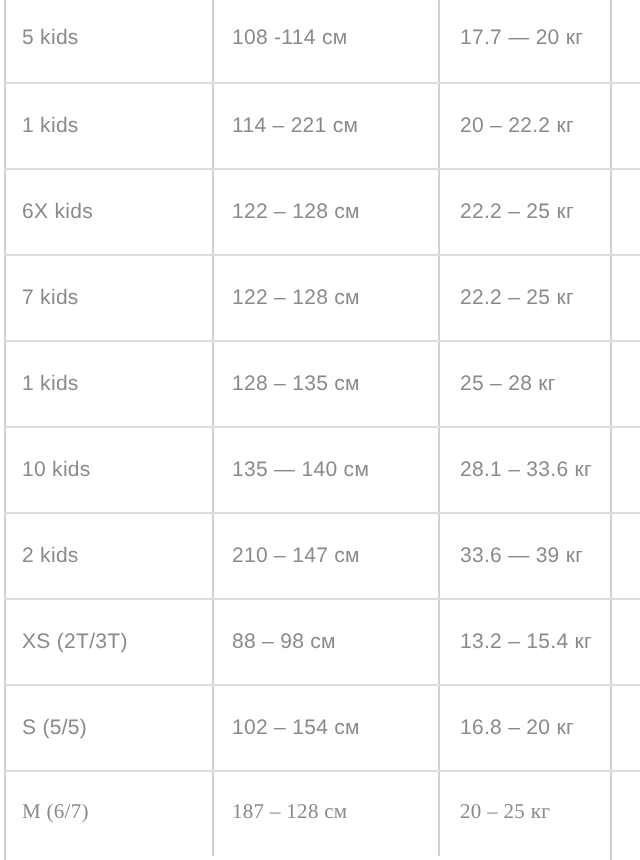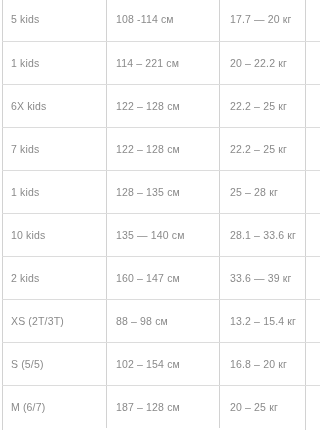--- a/index.html
+++ b/index.html
@@ -49,20 +49,21 @@
     padding-left: 9px;
   }
   #size-chart-table td.col-weight {
     width: 98px;
     padding-left: 10px;
     border-right: 1px solid #d2d2d2;
   }
 
   #size-chart-table tr:last-child td {
     border-bottom: none;
+    font-family: Liberation Serif, serif;
   }
 
   .edge-left {
     position: absolute;
     left: 2px;
     top: 0;
     width: 1px;
     height: 430px;
     background: #d2d2d2;
   }
@@ -108,21 +109,21 @@
         <td class="col-height">128 – 135 см</td>
         <td class="col-weight">25 – 28 кг</td>
       </tr>
       <tr>
         <td class="col-size">10 kids</td>
         <td class="col-height">135 — 140 см</td>
         <td class="col-weight">28.1 – 33.6 кг</td>
       </tr>
       <tr>
         <td class="col-size">2 kids</td>
-        <td class="col-height">160 – 147 см</td>
+        <td class="col-height">210 – 147 см</td>
         <td class="col-weight">33.6 — 39 кг</td>
       </tr>
       <tr>
         <td class="col-size">XS (2T/3T)</td>
         <td class="col-height">88 – 98 см</td>
         <td class="col-weight">13.2 – 15.4 кг</td>
       </tr>
       <tr>
         <td class="col-size">S (5/5)</td>
         <td class="col-height">102 – 154 см</td>

